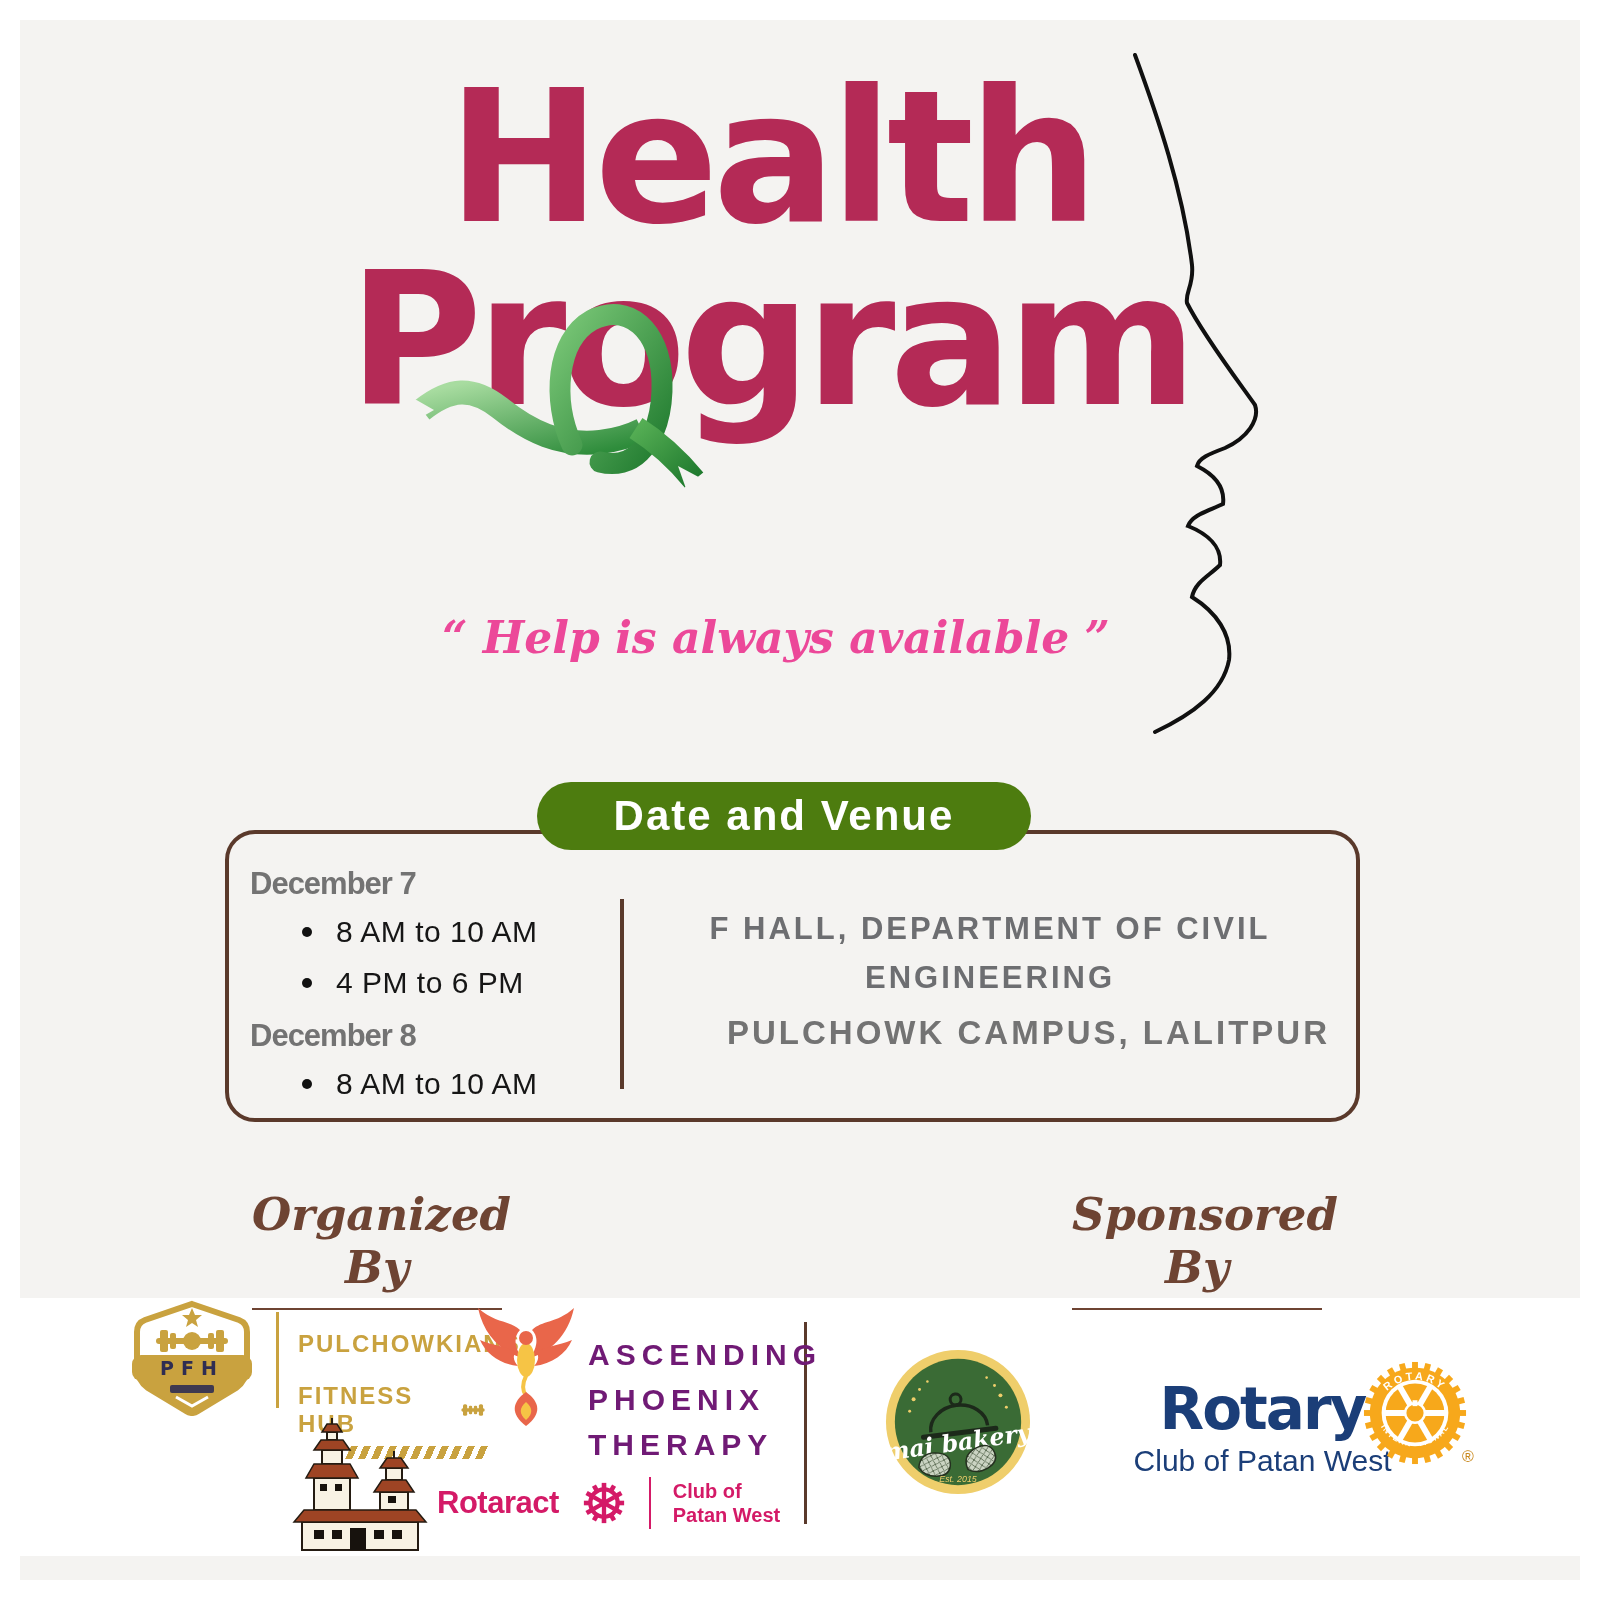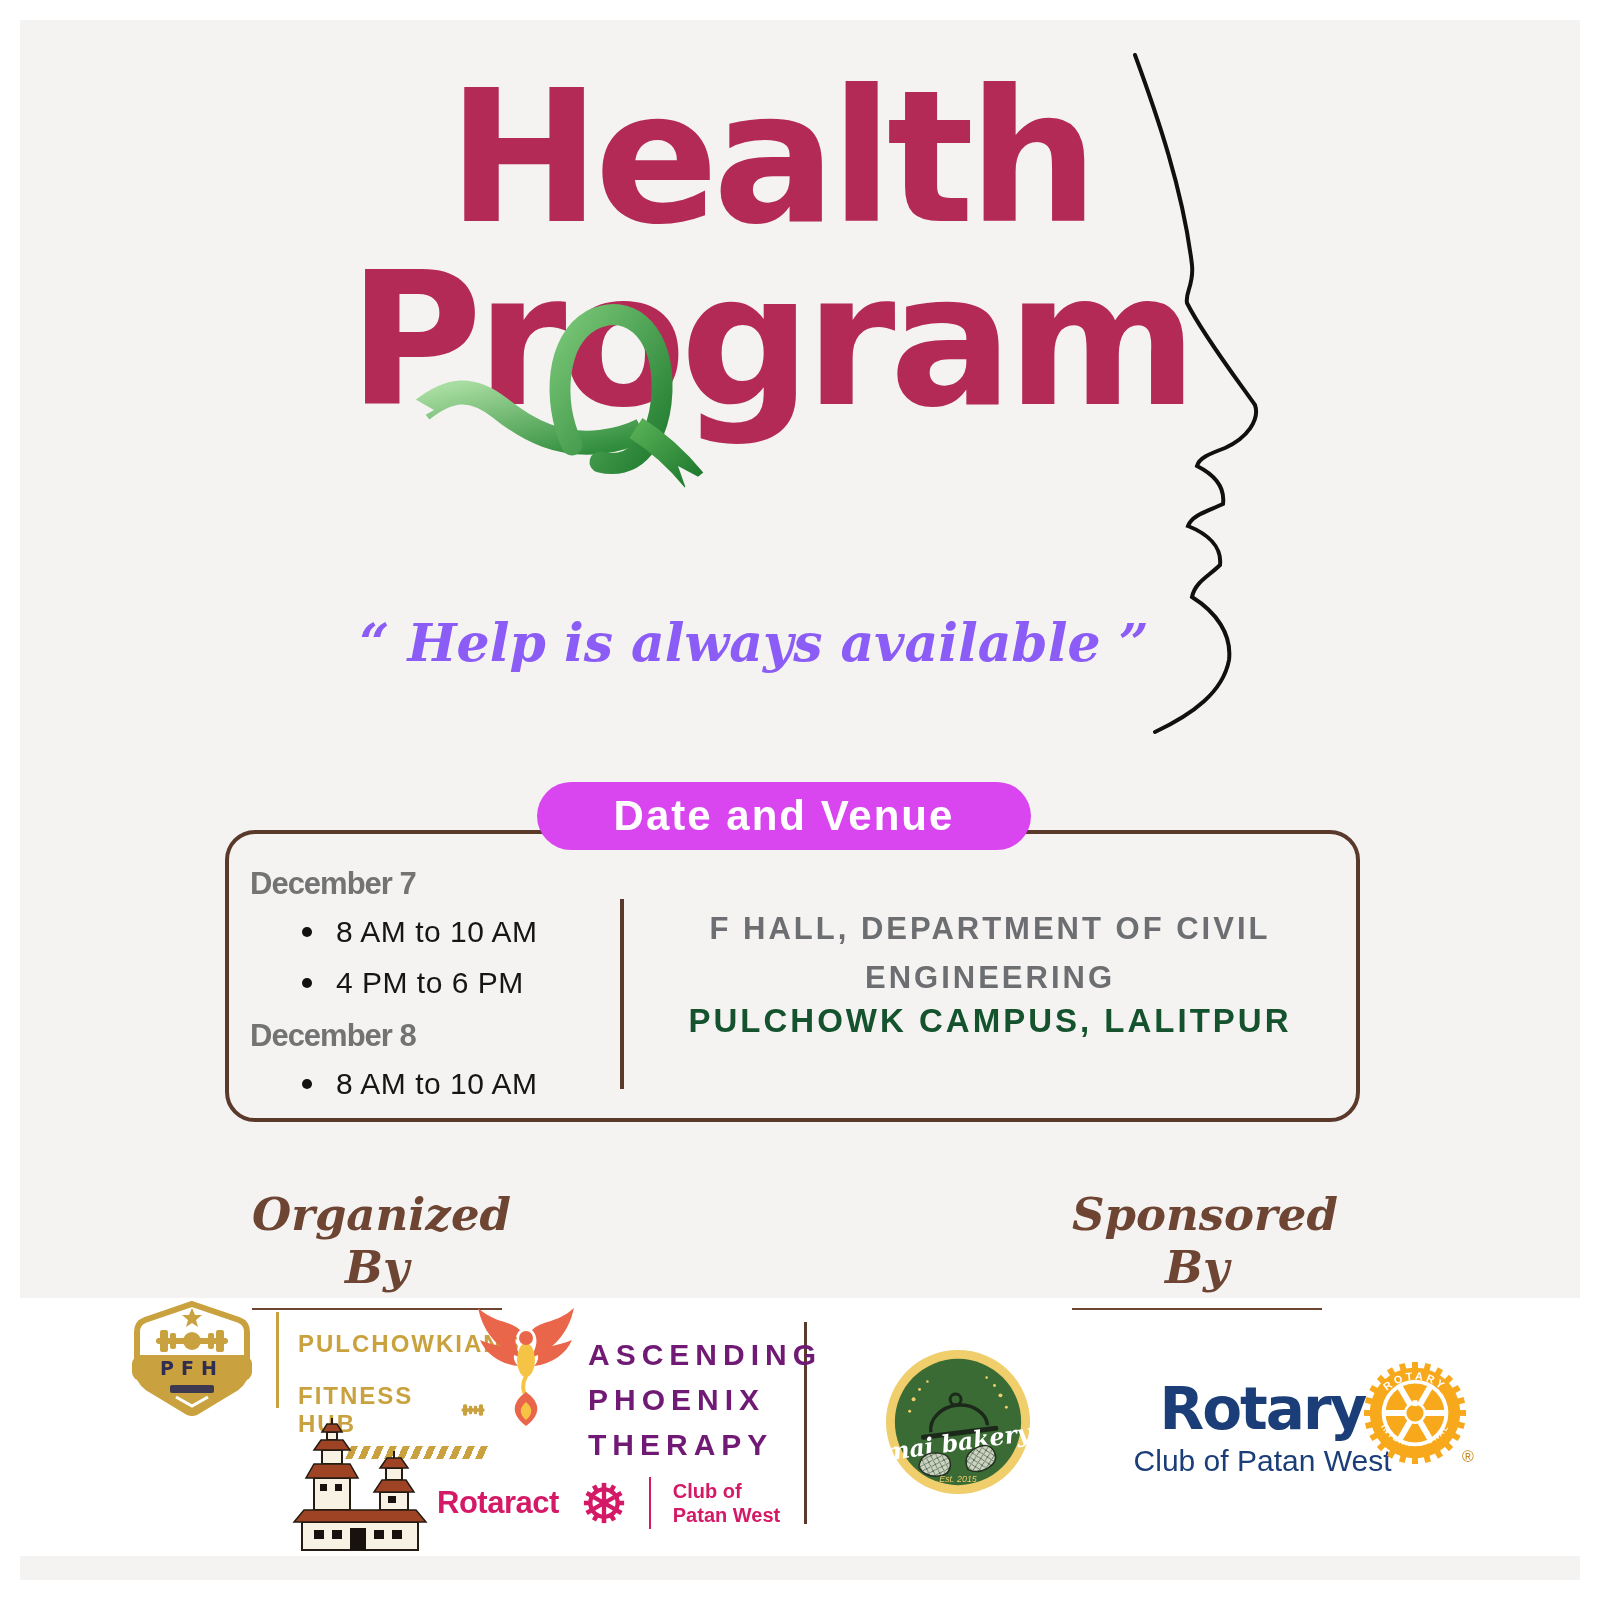--- a/index.html
+++ b/index.html
@@ -9,39 +9,39 @@
   .gray-top{left:20px;top:20px;width:1560px;height:1278px;background:#F4F3F1;}
   .gray-bottom{left:20px;top:1556px;width:1560px;height:24px;background:#F4F3F1;}
   .white-band{left:0;top:1298px;width:1600px;height:258px;background:#ffffff;}
 
   .title{left:230px;top:66px;width:1080px;text-align:center;color:#B42A56;
          font-family:"DejaVu Sans",sans-serif;font-weight:bold;font-size:183px;
          line-height:183px;letter-spacing:-6px;z-index:1;}
   .ribbon-svg{left:380px;top:260px;z-index:2;}
   .face-svg{left:1095px;top:40px;z-index:0;}
 
-  .quote{left:214px;top:612px;width:1080px;text-align:center;color:#8b5cf6;
-         font-family:"DejaVu Serif",serif;font-style:italic;font-weight:bold;font-size:52px;}
-
-  .pill{left:537px;top:782px;width:494px;height:68px;background:#d946ef;border-radius:34px;
+  .quote{left:236px;top:612px;width:1080px;text-align:center;color:#ec4899;
+         font-family:"DejaVu Serif",serif;font-style:italic;font-weight:bold;font-size:44px;}
+
+  .pill{left:537px;top:782px;width:494px;height:68px;background:#4d7c0f;border-radius:34px;
         display:flex;align-items:center;justify-content:center;color:#ffffff;font-weight:bold;
         font-size:42px;letter-spacing:2px;z-index:3;}
   .dv-box{left:225px;top:830px;width:1127px;height:284px;border:4px solid #5A392B;border-radius:30px;}
   .v-divider{left:620px;top:899px;width:4px;height:190px;background:#5A392B;}
 
   .schedule{left:250px;top:862px;width:350px;}
   .sched-date{font-family:Liberation Sans, sans-serif;font-weight:bold;font-size:31px;
               color:#737373;letter-spacing:-1px;line-height:44px;}
   .sched-item{display:flex;align-items:center;gap:24px;padding-left:52px;height:51px;
               font-size:30px;color:#161616;letter-spacing:0.5px;}
   .dot{width:10px;height:10px;border-radius:50%;background:#111;flex:0 0 auto;}
 
   .venue{left:650px;top:904px;width:680px;text-align:center;}
   .venue-line{font-weight:bold;font-size:31px;letter-spacing:3px;color:#6D6E71;line-height:49px;}
-  .venue-city{font-weight:bold;font-size:33px;letter-spacing:3px;color:#14532d;margin-top:0;}
+  .venue-city{font-weight:bold;font-size:33px;letter-spacing:3px;color:#737373;margin-top:12px;text-align:right;}
 
   .script-label{font-family:"DejaVu Serif",serif;font-style:italic;font-weight:bold;
                 font-size:45px;color:#6E4433;text-align:center;border-bottom:2px solid #6E4433;
                 padding-bottom:14px;}
   .org{left:252px;top:1188px;width:250px;}
   .spon{left:1072px;top:1188px;width:250px;}
 
   .band-divider{left:804px;top:1322px;width:3px;height:202px;background:#5A392B;}
   .gold-vline{left:276px;top:1312px;width:3px;height:96px;background:#C9A23F;}
 

